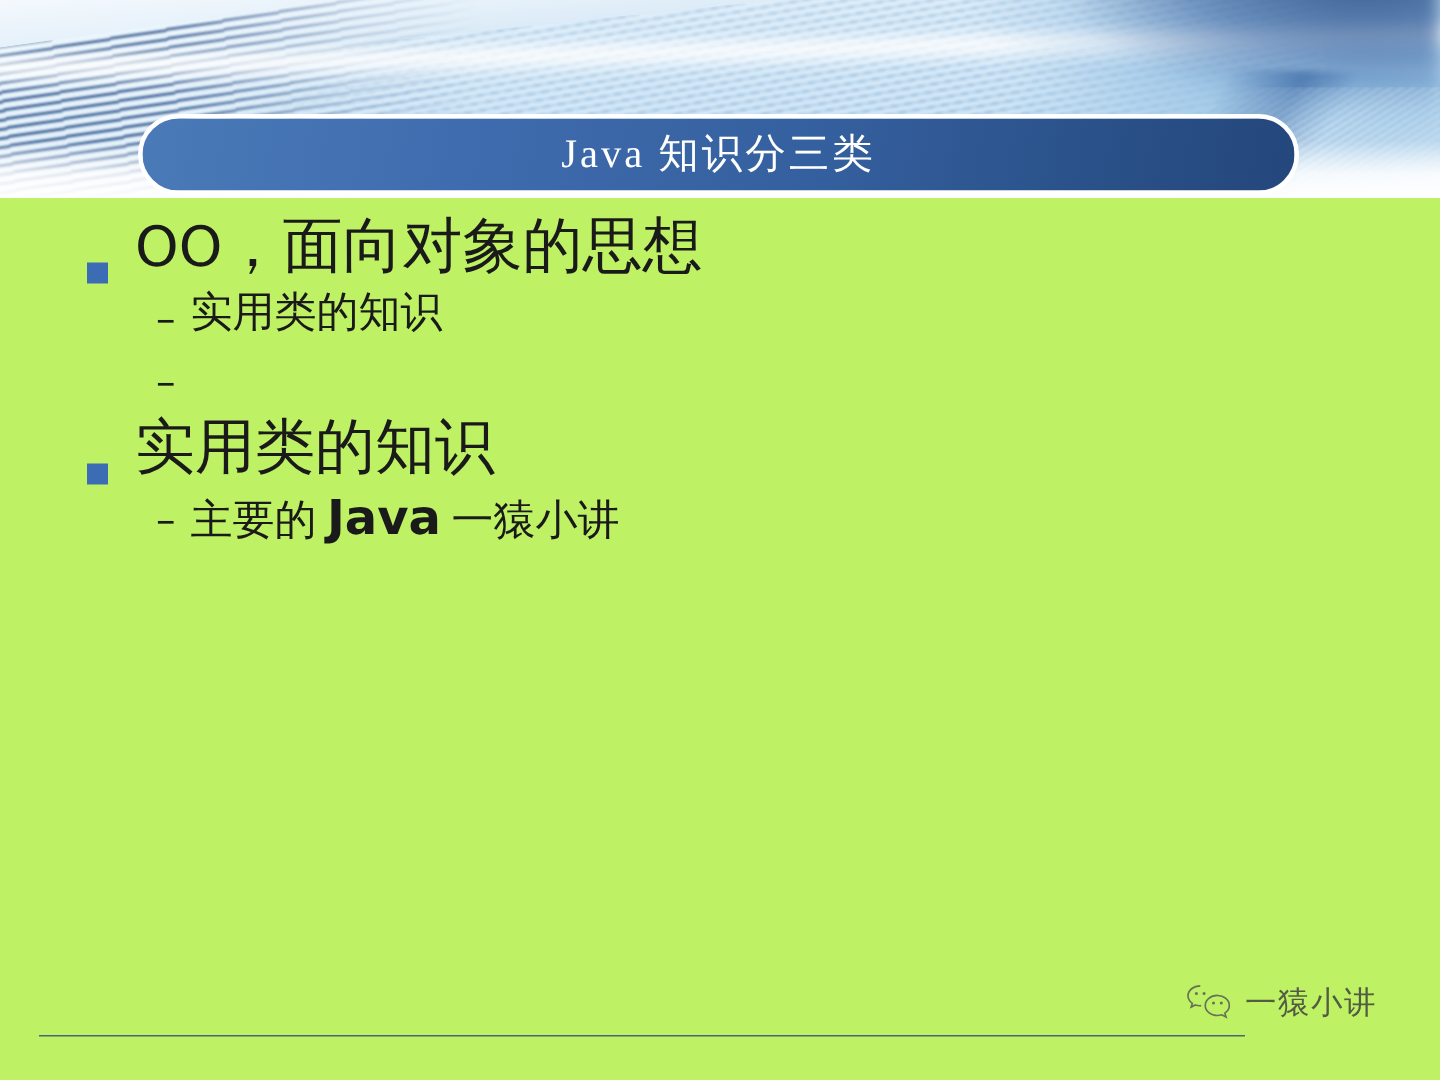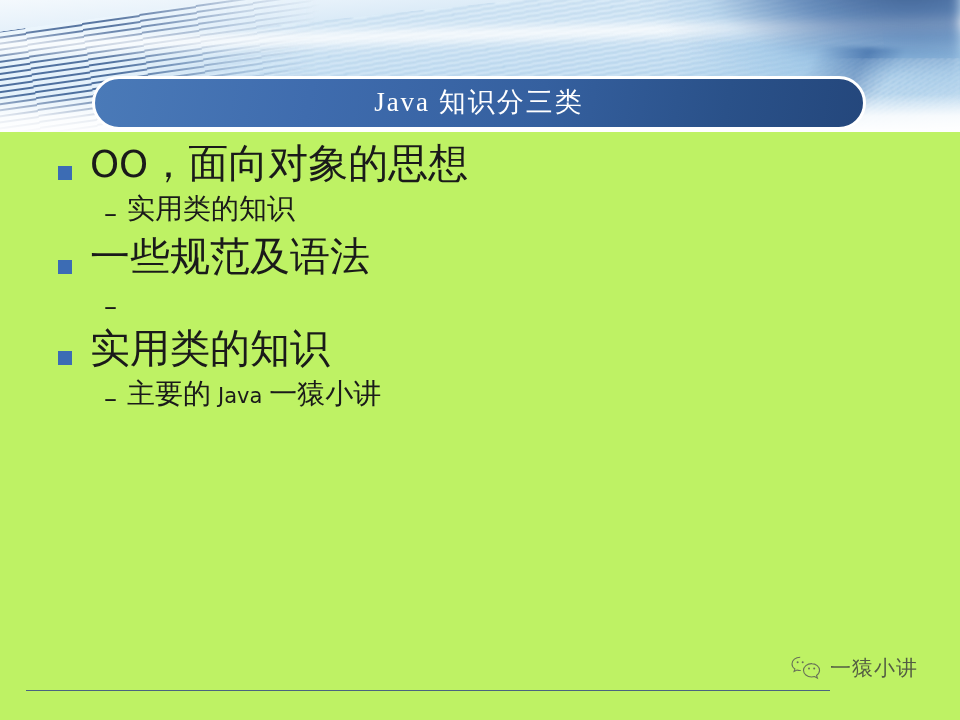--- a/index.html
+++ b/index.html
@@ -184,21 +184,21 @@
     position: absolute;
     left: 0;
     top: 140px;
     width: 960px;
   }
   .bullet-group {
     margin: 0;
   }
   .lvl1 {
     display: flex;
-    align-items: center;
+    align-items: flex-end;
     padding-left: 58px;
     margin-bottom: 2px;
   }
   .lvl1-marker {
     width: 14px;
     height: 14px;
     background: #3c6cb4;
     flex: 0 0 14px;
     margin-top: 18px;
     margin-right: 18px;
@@ -230,21 +230,22 @@
     flex: 0 0 auto;
   }
   .lvl2-text {
     font-family: "Liberation Serif", "DejaVu Serif", serif;
     font-size: 28px;
     line-height: 1.3;
     color: #1a1a1a;
   }
   .lvl2-text .lat {
     font-family: "DejaVu Sans", "Liberation Sans", sans-serif;
-    font-size: 21px;
+    font-size: 32px;
+    font-weight: bold;
   }
 
   
   .footer-rule {
     position: absolute;
     left: 26px;
     top: 690px;
     width: 804px;
     height: 1px;
     background: #4a6480;
@@ -300,24 +301,20 @@
         <span class="lvl1-marker"></span>
         <span class="lvl1-text"><span class="lat">OO</span><span>，面向对象的思想</span></span>
       </div>
       <div class="lvl2">
         <span class="lvl2-marker">–</span>
         <span class="lvl2-text">实用类的知识</span>
       </div>
     </div>
 
     <div class="bullet-group">
-      <div class="lvl1">
-        <span class="lvl1-marker"></span>
-        <span class="lvl1-text">一些规范及语法</span>
-      </div>
       <div class="lvl2">
         <span class="lvl2-marker">–</span>
       </div>
     </div>
 
     <div class="bullet-group">
       <div class="lvl1">
         <span class="lvl1-marker"></span>
         <span class="lvl1-text">实用类的知识</span>
       </div>

